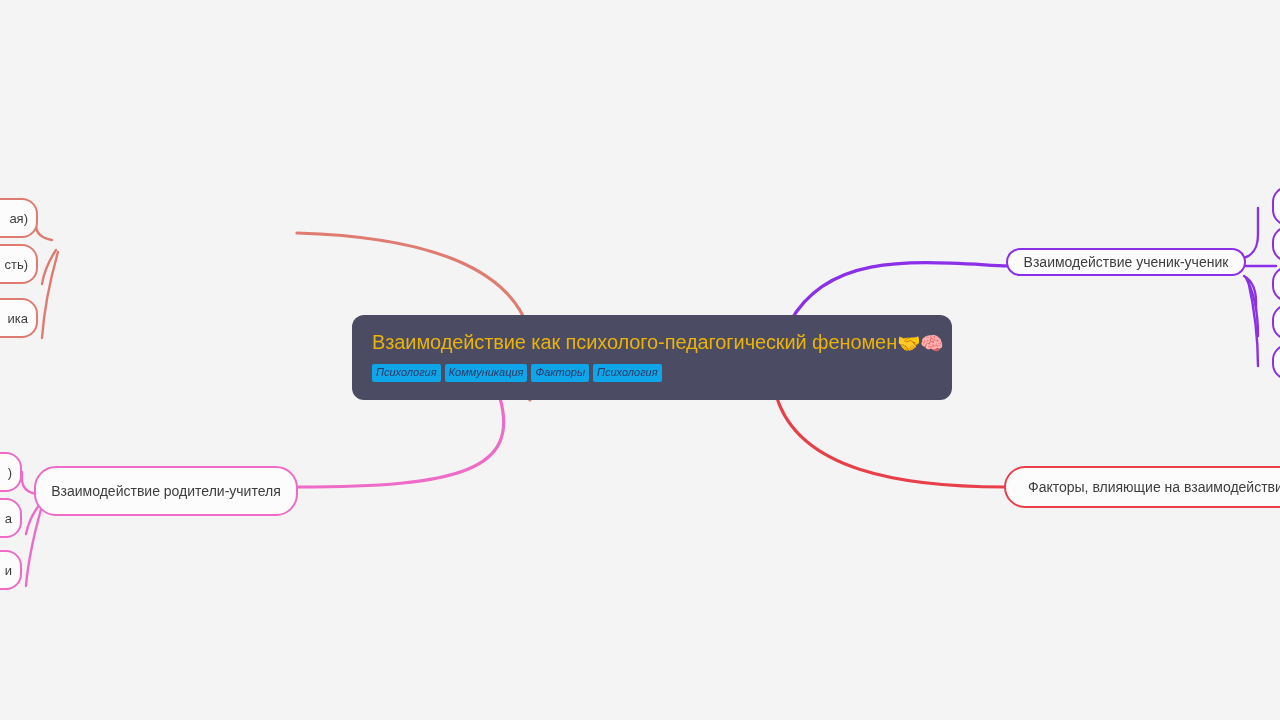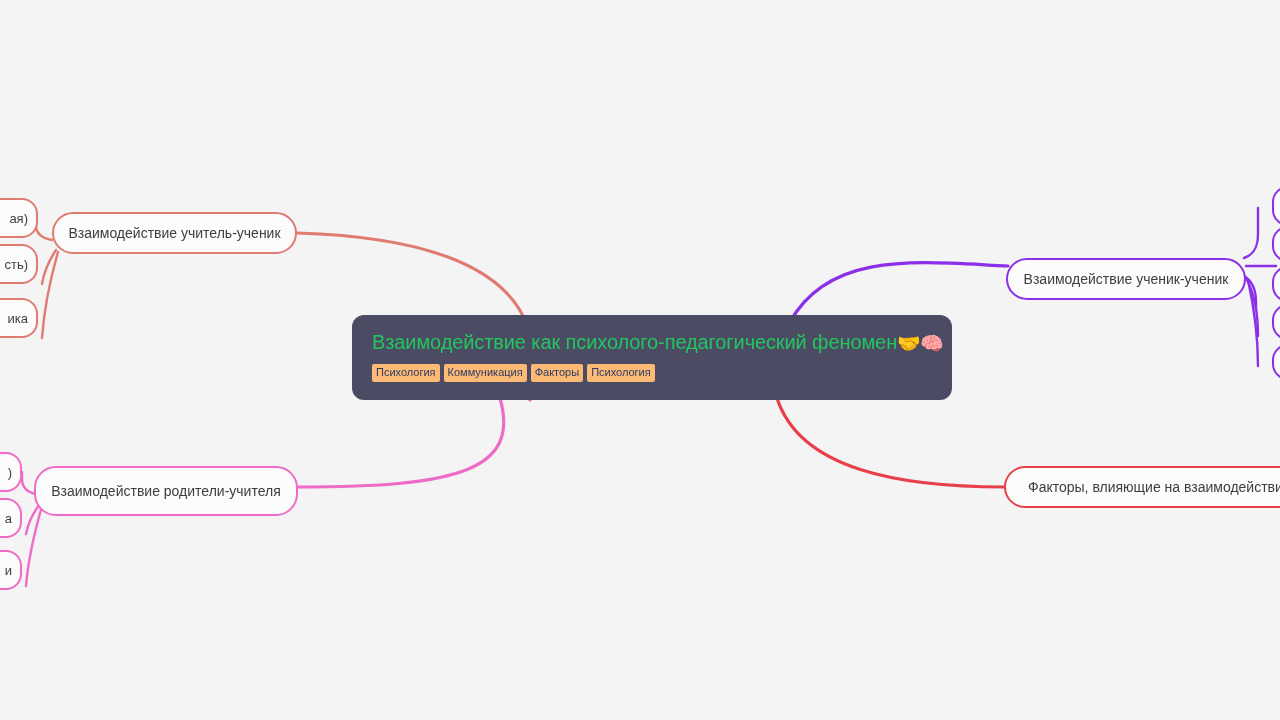--- a/index.html
+++ b/index.html
@@ -36,44 +36,45 @@
     top: 315px;
     width: 600px;
     height: 85px;
     background: #4b4b63;
     border-radius: 12px;
     box-sizing: border-box;
     padding: 14px 20px 0 20px;
     z-index: 5;
   }
   .root-title {
-    color: #22c55e;
+    color: #eab308;
     font-size: 20px;
     line-height: 26px;
     white-space: nowrap;
     letter-spacing: -0.1px;
   }
   .root-emojis {
     font-size: 19px;
     vertical-align: -1px;
   }
   .tag-row {
     margin-top: 7px;
     display: flex;
     gap: 4px;
     align-items: center;
   }
   .tag {
-    background: #fdba74;
+    background: #0ea5e9;
     color: #2b3a67;
     font-size: 11px;
     line-height: 13px;
     padding: 2px 4px 3px 4px;
     border-radius: 2px;
     white-space: nowrap;
+    font-style: italic;
   }
 
   
   .node {
     position: absolute;
     background: #fcfcfc;
     border-style: solid;
     border-width: 2.5px;
     border-radius: 22px;
     box-sizing: border-box;
@@ -149,23 +150,20 @@
       <span>Взаимодействие как психолого-педагогический феномен</span><span class="root-emojis">🤝🧠</span>
     </div>
     <div class="tag-row">
       <span class="tag">Психология</span>
       <span class="tag">Коммуникация</span>
       <span class="tag">Факторы</span>
       <span class="tag">Психология</span>
     </div>
   </div>
 
-  <div class="node" style="left:52px; top:212px; width:245px; height:42px; border-color:#e07b72;">
-    <span>Взаимодействие учитель-ученик</span>
-  </div>
 
   <div class="leaf left-cut" style="left:-62px; top:198px; width:100px; height:40px; border-color:#e07b72;">
     <span>ая)</span>
   </div>
   <div class="leaf left-cut" style="left:-62px; top:244px; width:100px; height:40px; border-color:#e07b72;">
     <span>сть)</span>
   </div>
   <div class="leaf left-cut" style="left:-62px; top:298px; width:100px; height:40px; border-color:#e07b72;">
     <span>ика</span>
   </div>
@@ -177,21 +175,21 @@
   <div class="leaf left-cut" style="left:-70px; top:452px; width:92px; height:40px; border-color:#ee6bc8;">
     <span>)</span>
   </div>
   <div class="leaf left-cut" style="left:-70px; top:498px; width:92px; height:40px; border-color:#ee6bc8;">
     <span>а</span>
   </div>
   <div class="leaf left-cut" style="left:-70px; top:550px; width:92px; height:40px; border-color:#ee6bc8;">
     <span>и</span>
   </div>
 
-  <div class="node" style="left:1006px; top:258px; width:240px; height:42px; border-color:#8b2fe8;">
+  <div class="node" style="left:1006px; top:248px; width:240px; height:28px; border-color:#8b2fe8;">
     <span>Взаимодействие ученик-ученик</span>
   </div>
 
   <div class="leaf right-cut" style="left:1272px; top:186px; width:110px; height:40px; border-color:#8b2fe8;">
     <span></span>
   </div>
   <div class="leaf right-cut" style="left:1272px; top:226px; width:110px; height:36px; border-color:#8b2fe8;">
     <span></span>
   </div>
   <div class="leaf right-cut" style="left:1272px; top:266px; width:110px; height:36px; border-color:#8b2fe8;">

